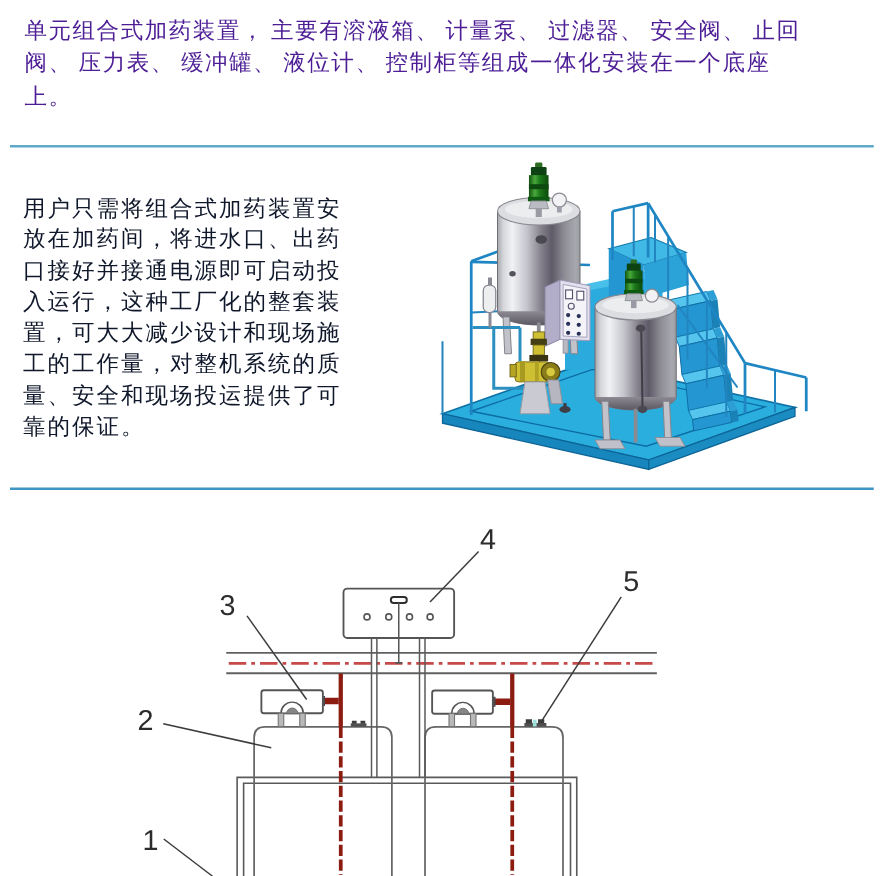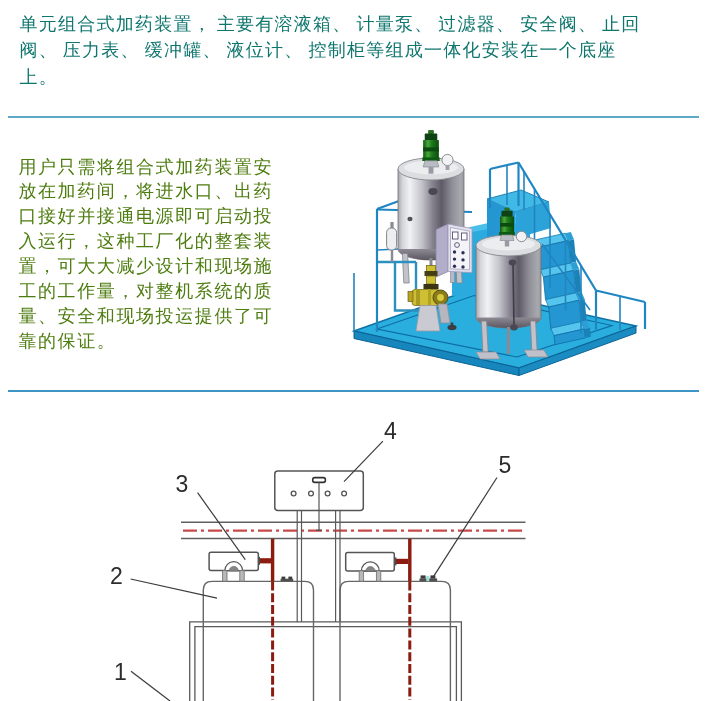--- a/index.html
+++ b/index.html
@@ -1,21 +1,21 @@
 <!DOCTYPE html>
 <html><head>
 <meta charset="utf-8">
 <style>
 html,body{margin:0;padding:0;}
 body{width:705px;height:701px;background:#ffffff;overflow:hidden;position:relative;
      font-family:"Liberation Sans",sans-serif;}
 .p1{position:absolute;left:19.5px;top:11px;width:670px;font-size:18px;line-height:26.3px;
-    letter-spacing:1.25px;color:#0f766e;}
+    letter-spacing:1.25px;color:#4c1d95;}
 .p2{position:absolute;left:18.4px;top:154.5px;width:280px;font-size:18px;line-height:24.95px;
-    letter-spacing:1.6px;color:#4d7c0f;}
+    letter-spacing:1.6px;color:#0f172a;}
 .sep1{position:absolute;left:8px;top:116px;width:691px;height:2px;background:#5ea9c8;}
 .sep2{position:absolute;left:8px;top:389.5px;width:691px;height:2px;background:#3f96c4;}
 svg{position:absolute;}
 </style>
 </head>
 <body>
 <div class="p1">单元组合式加药装置， 主要有溶液箱、 计量泵、 过滤器、 安全阀、 止回<br>阀、 压力表、 缓冲罐、 液位计、 控制柜等组成一体化安装在一个底座<br>上。</div>
 
 <div class="p2">用户只需将组合式加药装置安<br>放在加药间，将进水口、出药<br>口接好并接通电源即可启动投<br>入运行，这种工厂化的整套装<br>置，可大大减少设计和现场施<br>工的工作量，对整机系统的质<br>量、安全和现场投运提供了可<br>靠的保证。</div>
 

